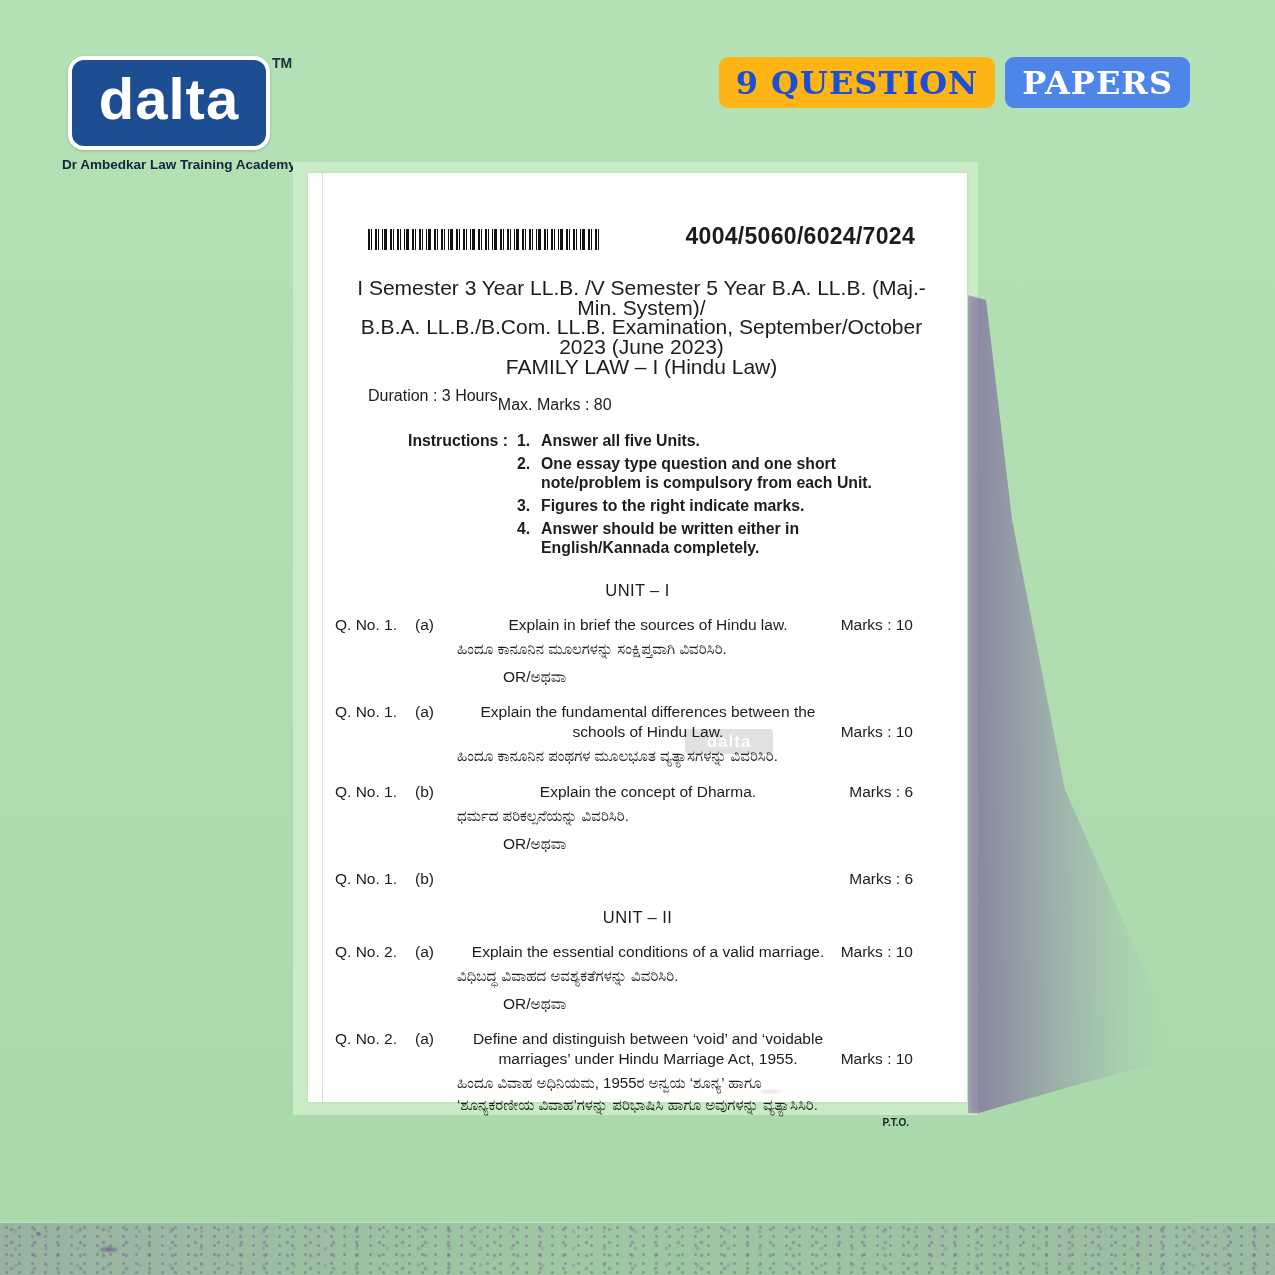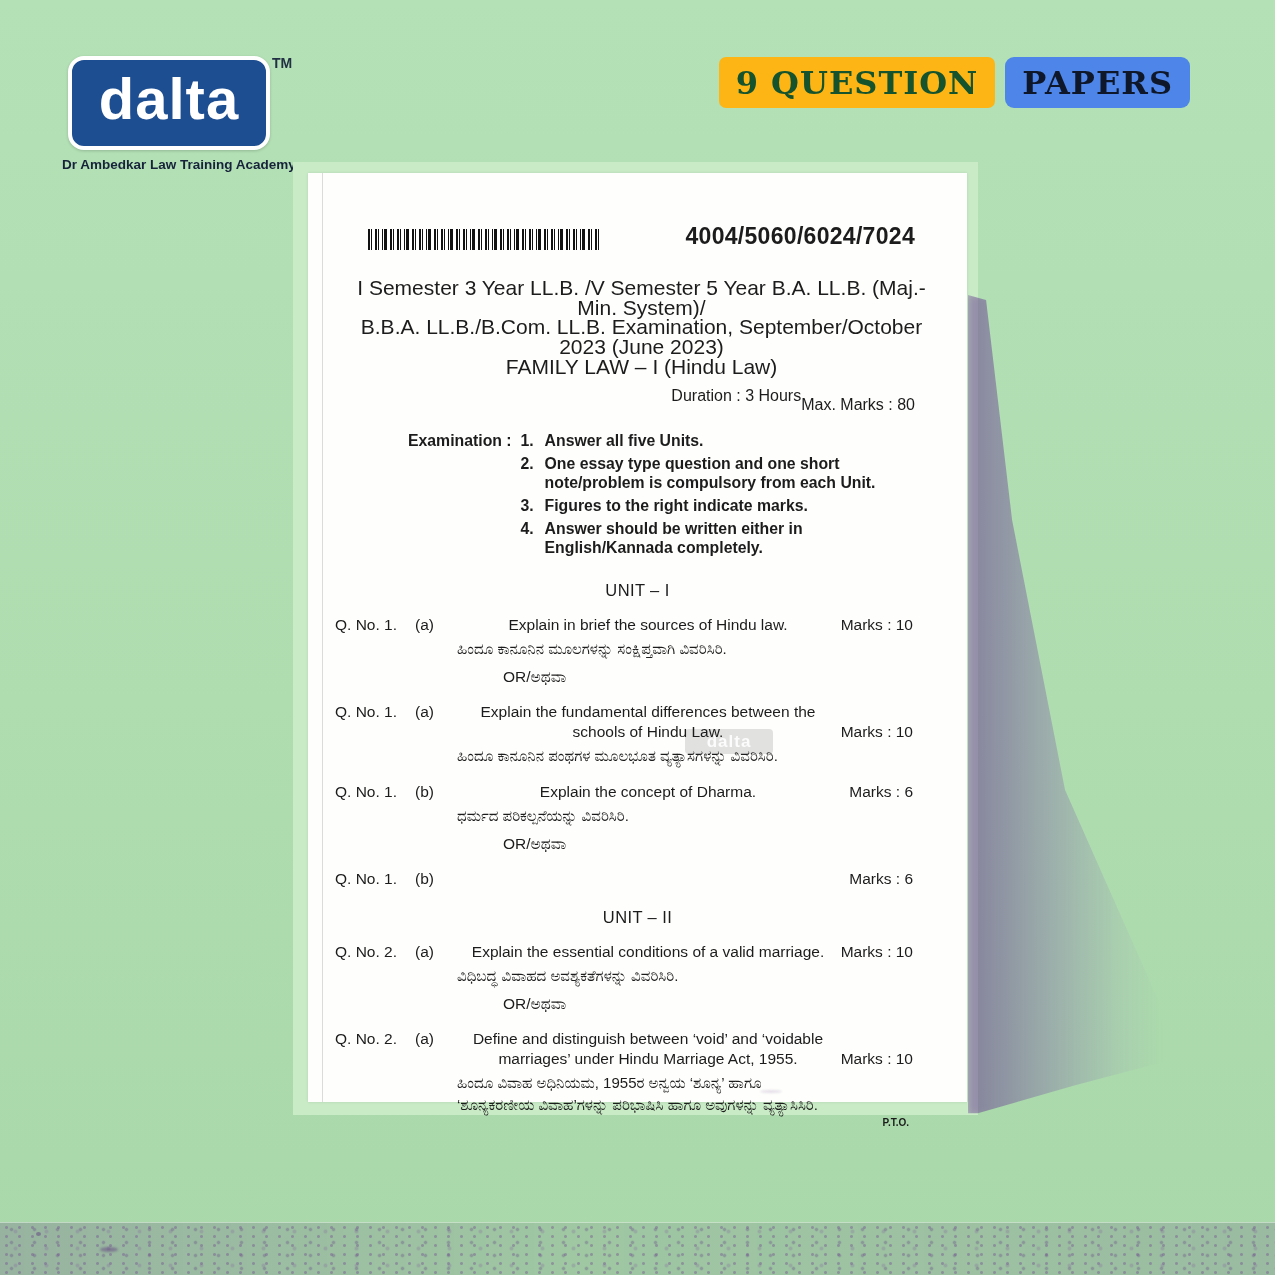--- a/index.html
+++ b/index.html
@@ -18,42 +18,42 @@
   .logo-text{color:#fff;font-size:58px;font-weight:700;letter-spacing:1px;line-height:1;padding-bottom:8px;}
   .tm{position:absolute;left:204px;top:-1px;font-size:14px;font-weight:700;color:#223044;}
   .tagline{margin-top:7px;margin-left:-6px;font-size:13.5px;font-weight:700;color:#16233a;white-space:nowrap;}
   
   .badges{position:absolute;top:57px;right:85px;display:flex;gap:10px;}
   .badge{
     height:51px;display:flex;align-items:center;border-radius:9px;
     font-family:"DejaVu Serif",serif;font-weight:700;font-size:32px;padding:0 17px;
     letter-spacing:1px;
   }
-  .badge-yellow{background:#fcb514;color:#14532d;border-radius:7px;}
-  .badge-blue{background:#4d86e8;color:#0f172a;}
+  .badge-yellow{background:#fcb514;color:#1d4ed8;}
+  .badge-blue{background:#4d86e8;color:#ffffff;}
   
   .mat{position:absolute;left:293px;top:162px;width:685px;height:953px;background:#c9ebc6;}
   .paper{
     position:absolute;left:15px;top:11px;width:659px;height:929px;background:#fefefc;
     color:#1c1c1c;box-shadow:0 0 3px rgba(0,0,0,.10);
   }
   .paper::before{content:"";position:absolute;left:14px;top:0;width:1px;height:100%;background:rgba(140,140,140,.30);}
   
   .p-head{position:relative;margin:54px 52px 0 60px;height:26px;}
   .barcode{
     position:absolute;left:0;top:2px;width:232px;height:21px;
     background:repeating-linear-gradient(90deg,
       #111 0 2px,#fff 2px 3px,#111 3px 4px,#fff 4px 7px,
       #111 7px 9px,#fff 9px 10px,#111 10px 11px,#fff 11px 14px,
       #111 14px 15px,#fff 15px 16px,#111 16px 19px,#fff 19px 22px);
   }
   .p-code{position:absolute;right:0;top:-4px;font-size:23px;font-weight:700;letter-spacing:.3px;}
   .titles{margin:25px 34px 0 42px;text-align:center;font-weight:400;font-size:21px;line-height:19.5px;}
   .subject{margin-top:1px;}
-  .duration-row{display:flex;justify-content:flex-end;margin:10px 52px 0 60px;font-size:16px;}
+  .duration-row{display:flex;justify-content:flex-start;margin:10px 52px 0 60px;font-size:16px;}
   .max-marks{margin-top:9px;}
   
   .instr{display:flex;margin:17px 52px 0 100px;font-weight:700;font-size:15.8px;line-height:19px;}
   .instr-label{white-space:nowrap;margin-right:9px;}
   .instr-item{display:flex;margin-bottom:4px;}
   .instr-num{width:24px;flex:none;}
   .instr-text{max-width:372px;}
   
   .unit{text-align:center;font-size:16.5px;letter-spacing:.4px;margin-top:20px;}
   .unit2{margin-top:19px;}
@@ -127,21 +127,21 @@
         <div>B.B.A. LL.B./B.Com. LL.B. Examination, September/October 2023 (June 2023)</div>
         <div class="subject">FAMILY LAW – I (Hindu Law)</div>
       </div>
 
       <div class="duration-row">
         <div>Duration : 3 Hours</div>
         <div class="max-marks">Max. Marks : 80</div>
       </div>
 
       <div class="instr">
-        <div class="instr-label">Examination :</div>
+        <div class="instr-label">Instructions :</div>
         <div class="instr-items">
           <div class="instr-item">
             <div class="instr-num">1.</div>
             <div class="instr-text">Answer all five Units.</div>
           </div>
           <div class="instr-item">
             <div class="instr-num">2.</div>
             <div class="instr-text">One essay type question and one short note/problem is compulsory from each Unit.</div>
           </div>
           <div class="instr-item">

